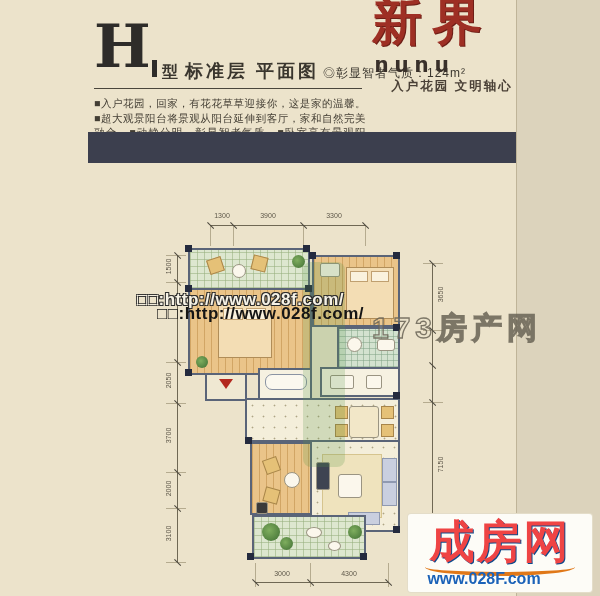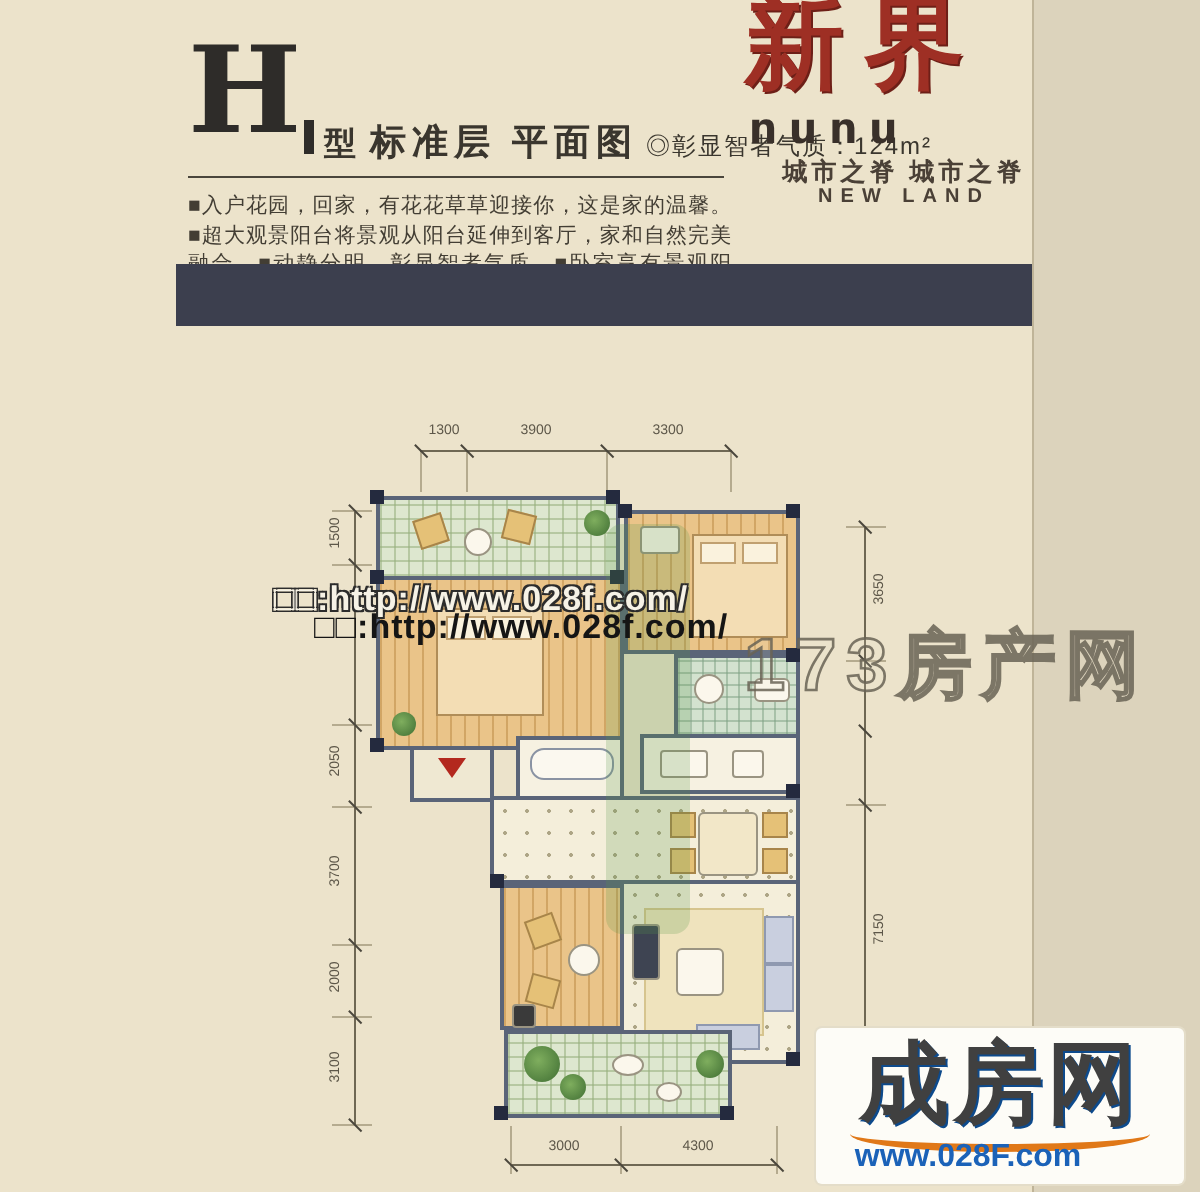--- a/index.html
+++ b/index.html
@@ -44,47 +44,46 @@
   .chair{position:absolute;width:13px;height:13px;background:#e5c177;border:1px solid #a8854a;}
   .rtable{position:absolute;background:#fbf7ec;border:1px solid #9a9482;border-radius:50%;}
   .plant{position:absolute;border-radius:50%;background:radial-gradient(circle at 40% 40%,#7fae5e,#3f6e33);}
   .tub{position:absolute;background:#fbf8ef;border:1px solid #8a93a3;border-radius:7px;}
   .sofa{position:absolute;background:#c9cfdf;border:1px solid #8f99b0;}
   .rug{position:absolute;background:#efe3bd;border:1px solid #d6c48e;}
   .entry-tri{position:absolute;width:0;height:0;border-left:7px solid transparent;border-right:7px solid transparent;border-top:10px solid #b3281e;}
   
   #wm-url-outline{left:137px;top:290px;font-size:17px;font-weight:700;letter-spacing:.5px;color:#f6f2e6;text-shadow:1px 1px 0 #2c2c2c,-1px -1px 0 #2c2c2c,1px -1px 0 #2c2c2c,-1px 1px 0 #2c2c2c;white-space:nowrap;}
   #wm-url-solid{left:157px;top:304px;font-size:17px;font-weight:700;letter-spacing:.5px;color:#151515;white-space:nowrap;}
-  #wm-portal{left:372px;top:308px;font-size:37px;font-weight:700;letter-spacing:5px;color:rgba(236,227,205,.15);-webkit-text-stroke:1.3px rgba(105,99,85,.85);white-space:nowrap;}
+  #wm-portal{left:372px;top:308px;font-size:30px;font-weight:700;letter-spacing:5px;color:rgba(236,227,205,.15);-webkit-text-stroke:1.3px rgba(105,99,85,.85);white-space:nowrap;}
   #wm-portal-url{left:366px;top:341px;font-size:23px;font-weight:700;letter-spacing:1px;color:rgba(196,32,24,.88);-webkit-text-stroke:.5px rgba(255,240,230,.5);white-space:nowrap;}
   #wm-slogan{left:284px;top:364px;font-size:22px;font-weight:700;letter-spacing:3px;color:rgba(236,227,205,.15);-webkit-text-stroke:1.2px rgba(110,104,90,.8);white-space:nowrap;}
   #wm-green{left:303px;top:262px;width:42px;height:205px;background:rgba(88,148,72,.22);border-radius:8px;}
   
   #footer-logo{left:408px;top:514px;width:184px;height:78px;background:#fdfcf7;border-radius:3px;box-shadow:0 0 0 1px #e4ddc9;}
-  #footer-name{position:absolute;left:0;top:-2px;width:184px;text-align:center;font-size:45px;font-weight:900;letter-spacing:2px;color:#404040;text-shadow:1px 1px 0 #0d4a8c;}
+  #footer-name{position:absolute;left:0;top:-2px;width:184px;text-align:center;font-size:45px;font-weight:900;letter-spacing:2px;color:#ef4444;text-shadow:1px 1px 0 #0d4a8c;}
   #footer-swoosh{position:absolute;left:17px;top:44px;width:150px;height:14px;border-bottom:4px solid #e07818;border-radius:50%;}
   #footer-url{position:absolute;left:0;top:56px;width:152px;text-align:center;font-size:16px;font-weight:700;color:#1b62b8;}
 </style>
 </head>
 <body>
 
 <div id="stage">
 
   <div class="abs" id="edge-strip"></div>
 
   <div class="abs" id="plan-letter">H</div>
   <div class="abs" id="title-bar"></div>
   <div class="abs" id="title-row"><span class="t1">型</span><span class="t2">标准层  平面图</span><span class="t3">◎彰显智者气质：124m²</span></div>
   <div class="abs" id="title-rule"></div>
   <div class="abs" id="desc">■入户花园，回家，有花花草草迎接你，这是家的温馨。■超大观景阳台将景观从阳台延伸到客厅，家和自然完美融合。■动静分明，彰显智者气质。■卧室享有景观阳台。■书房与大景观阳台相连，诗意栖居生活之所。</div>
 
   <div class="abs" id="brand-cn">新界</div>
   <div class="abs" id="brand-en">nunu</div>
-  <div class="abs" id="brand-slogan">城市之脊  城市之脊</div>
-  <div class="abs" id="brand-slogan-en">NEW LAND</div>
+  <div class="abs" id="brand-slogan">入户花园  文明轴心</div>
   <div class="abs" id="navy-bar"></div>
 
   <div class="abs dimline" style="left:210px;top:225px;width:156px;height:1px;"></div>
   <div class="abs ext" style="left:210px;top:226px;width:1px;height:20px;"></div>
   <div class="abs ext" style="left:233px;top:226px;width:1px;height:20px;"></div>
   <div class="abs ext" style="left:303px;top:226px;width:1px;height:20px;"></div>
   <div class="abs ext" style="left:365px;top:226px;width:1px;height:20px;"></div>
   <div class="abs tk" style="left:206px;top:225px;"></div>
   <div class="abs tk" style="left:229px;top:225px;"></div>
   <div class="abs tk" style="left:299px;top:225px;"></div>

